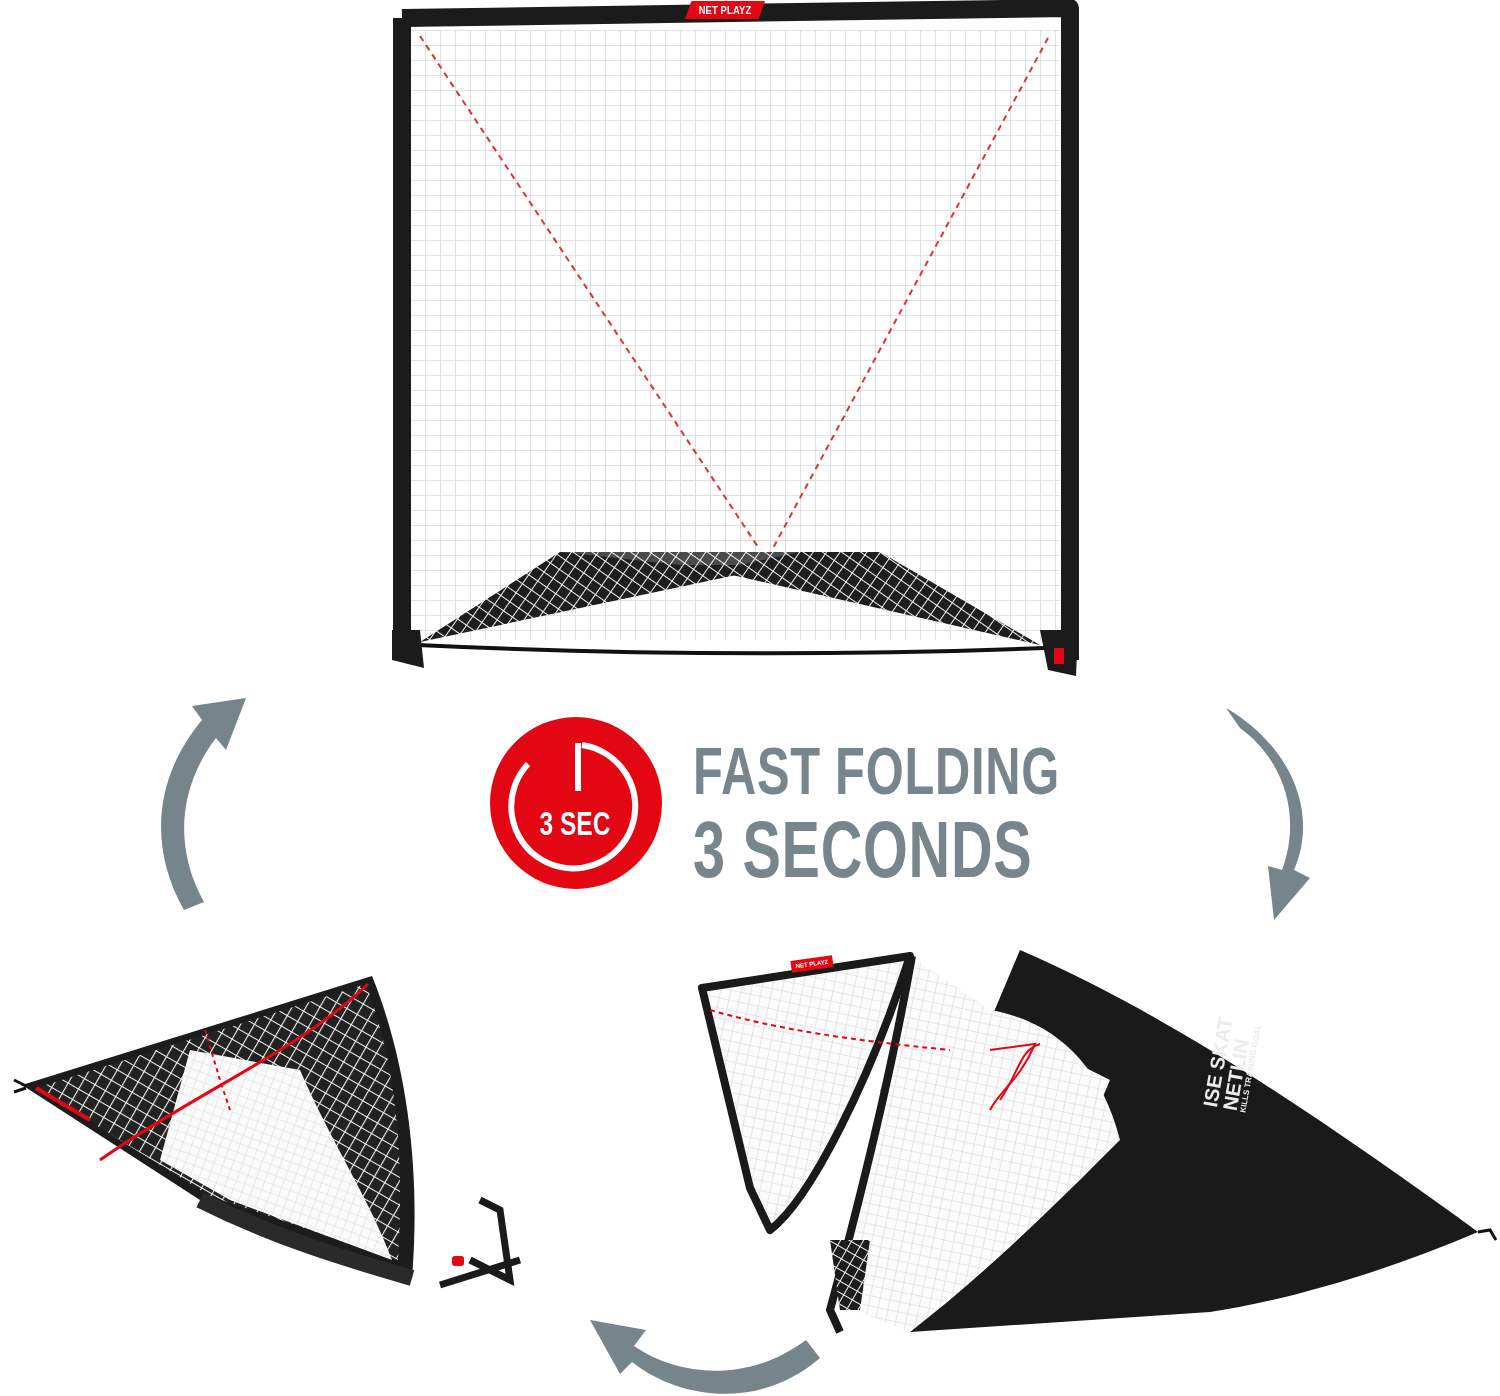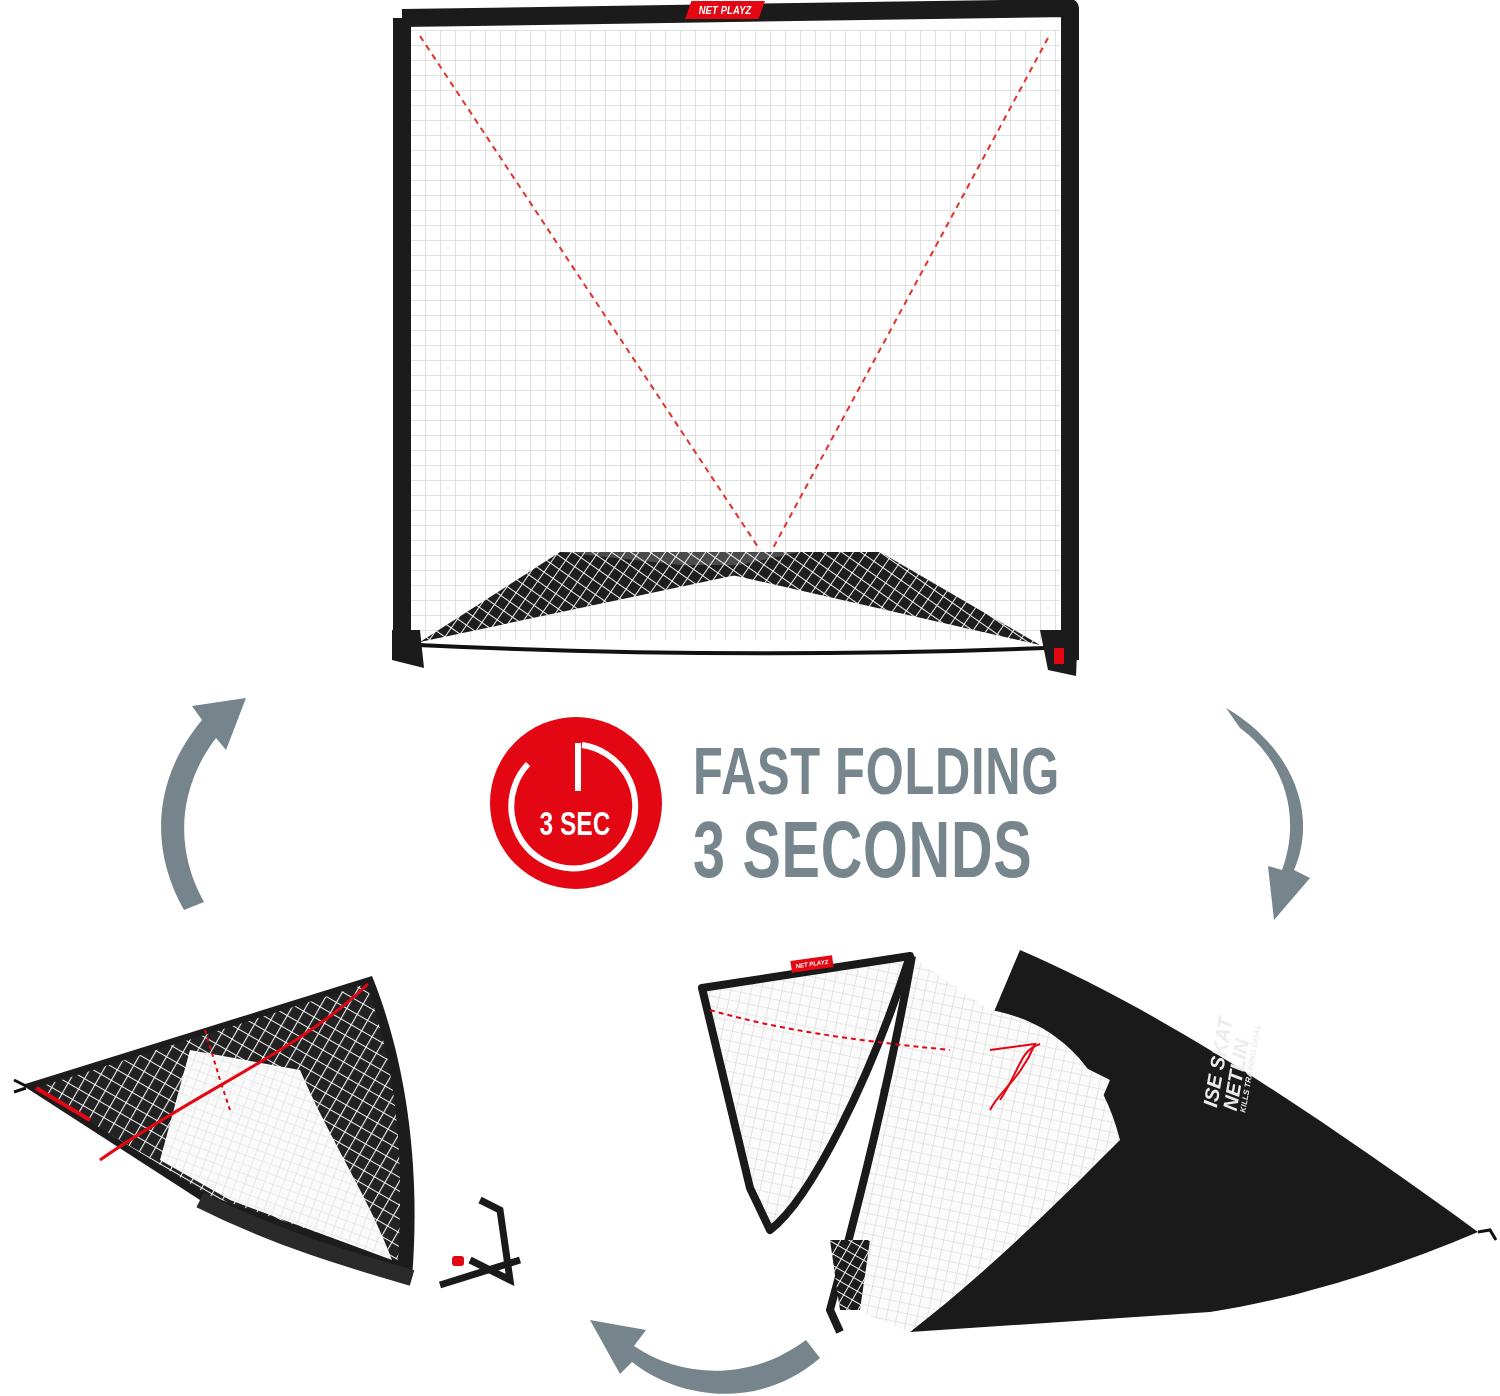--- a/index.html
+++ b/index.html
@@ -1,17 +1,17 @@
 <!DOCTYPE html>
 <html><head>
 <meta charset="utf-8">
 <style>
   html, body { margin:0; padding:0; background:#ffffff; }
   body { width:1500px; height:1396px; position:relative; overflow:hidden; font-family:"Liberation Sans", sans-serif; }
-  .abs { position:absolute;font-style:italic; }
+  .abs { position:absolute; }
   svg { display:block; }
   .headline {
     position:absolute; left:693px; font-family:"Liberation Sans", sans-serif;
     font-weight:700; color:#77858d; letter-spacing:1px; transform-origin:left top;
     white-space:nowrap; line-height:1;
   }
   .badge-text {
     position:absolute; left:510px; top:806px; width:130px; text-align:center;
     font-family:"Liberation Sans", sans-serif; font-weight:700; color:#ffffff;
     font-size:34px; transform:scaleX(0.72); transform-origin:center; line-height:1;

